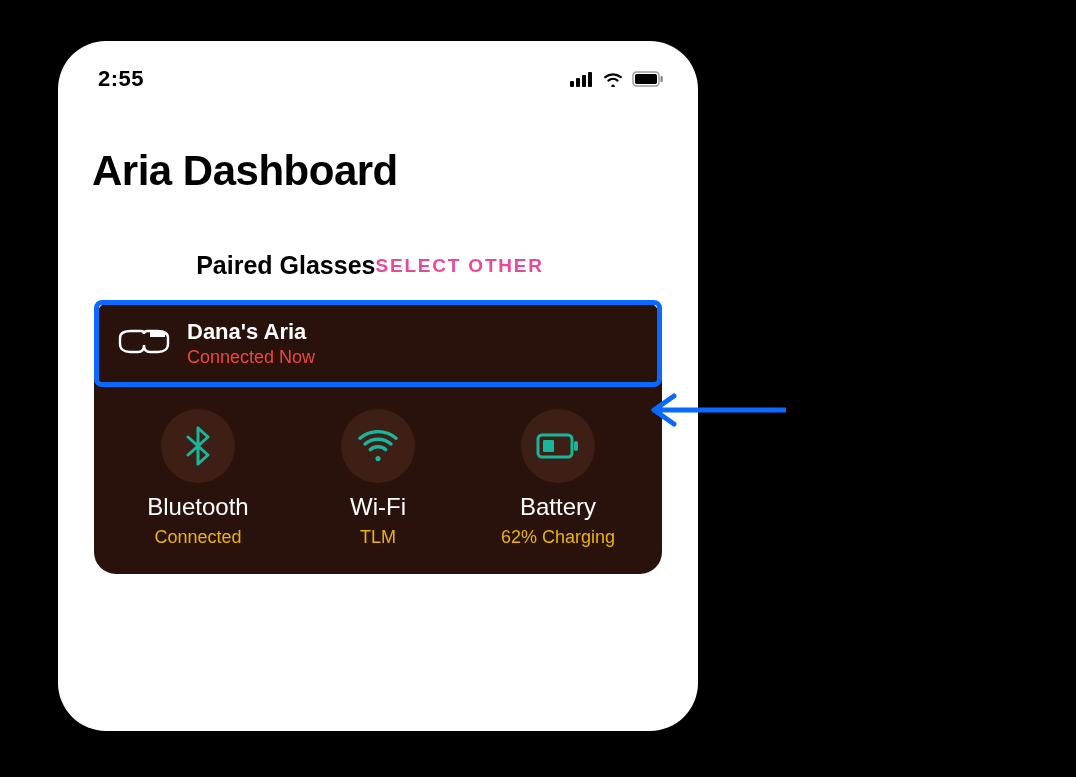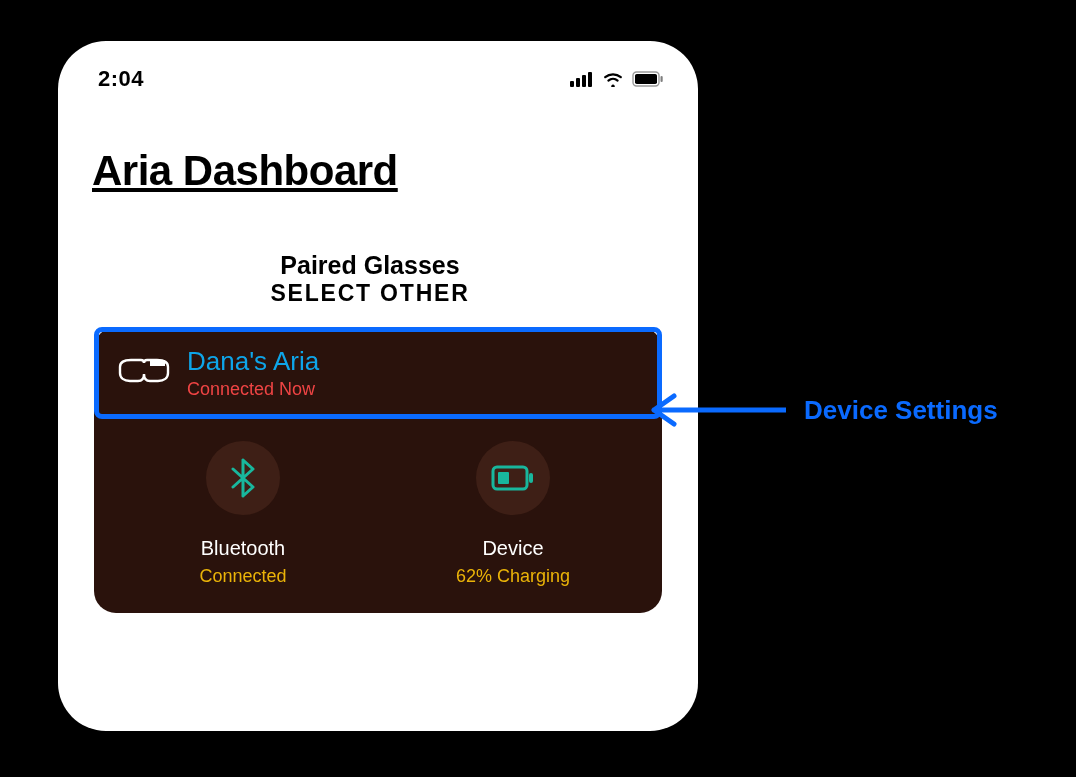--- a/index.html
+++ b/index.html
@@ -26,36 +26,34 @@
     }
     .status-time { font-size: 22px; font-weight: 600; letter-spacing: 0.5px; }
     .status-right { display: flex; align-items: center; gap: 8px; }
     .status-right svg { display: block; }
     
     .page-title {
       font-size: 42px;
       font-weight: 700;
       padding: 48px 34px 0 34px;
       letter-spacing: -0.5px;
-      text-decoration: underline;
     }
     
     .section-header {
       display: flex;
       justify-content: center;
       align-items: center;
       padding: 56px 44px 0 28px;
-      flex-direction: column;
     }
     .section-label { font-size: 25px; font-weight: 700; }
     .select-other {
-      font-size: 23px;
+      font-size: 19px;
       font-weight: 700;
       letter-spacing: 1.8px;
-      color: #000000;
+      color: #ec4899;
       cursor: pointer;
     }
     
     .device-card {
       margin: 20px 36px 0 36px;
       background: #2a120c;
       border-radius: 22px;
       padding: 0 0 26px 0;
     }
     
@@ -63,21 +61,21 @@
       border: 5px solid #0a6aff;
       border-radius: 8px;
       padding: 14px 22px 14px 18px;
       display: flex;
       align-items: center;
       gap: 16px;
       margin-bottom: 22px;
     }
     .glasses-icon { flex-shrink: 0; }
     .device-info { flex: 1; display: flex; flex-direction: column; gap: 2px; }
-    .device-name { color: #0ea5e9; font-size: 26px; font-weight: 400; }
+    .device-name { color: #ffffff; font-size: 22px; font-weight: 700; }
     .device-status { color: #ef4444; font-size: 18px; font-weight: 400; }
     
     .status-tiles {
       display: flex;
       justify-content: space-around;
       padding: 0 14px;
     }
     .tile {
       display: flex;
       flex-direction: column;
@@ -87,21 +85,21 @@
     }
     .tile-circle {
       width: 74px;
       height: 74px;
       border-radius: 50%;
       background: #3e1f16;
       display: flex;
       align-items: center;
       justify-content: center;
     }
-    .tile-label { color: #fff; font-size: 20px; margin-top: 12px; }
+    .tile-label { color: #fff; font-size: 24px; }
     .tile-value { color: #eab308; font-size: 18px; margin-top: -4px; }
     
     .annotation {
       position: absolute;
       left: 640px;
       top: 380px;
       display: flex;
       align-items: center;
       pointer-events: none;
     }
@@ -113,21 +111,21 @@
       margin-left: 14px;
       white-space: nowrap;
     }
   </style>
 </head>
 <body>
 
 <div class="phone-frame">
 
   <div class="status-bar">
-    <span class="status-time">2:04</span>
+    <span class="status-time">2:55</span>
     <div class="status-right">
       <span>
         <svg width="24" height="16" viewBox="0 0 24 16">
           <rect x="0" y="10" width="4" height="6" rx="1" fill="#000"></rect>
           <rect x="6" y="7" width="4" height="9" rx="1" fill="#000"></rect>
           <rect x="12" y="4" width="4" height="12" rx="1" fill="#000"></rect>
           <rect x="18" y="1" width="4" height="15" rx="1" fill="#000"></rect>
         </svg>
       </span>
       <span>
@@ -174,36 +172,47 @@
       <div class="tile">
         <div class="tile-circle">
           <svg width="28" height="40" viewBox="0 0 28 40">
             <path d="M14 2 L14 38 M14 2 L24 11 L14 20 M14 20 L24 29 L14 38 M4 11 L14 20 M4 29 L14 20" stroke="#18b79d" stroke-width="3" fill="none" stroke-linejoin="round" stroke-linecap="round"></path>
           </svg>
         </div>
         <div class="tile-label">Bluetooth</div>
         <div class="tile-value">Connected</div>
       </div>
 
+      <div class="tile">
+        <div class="tile-circle">
+          <svg width="40" height="32" viewBox="0 0 40 32">
+            <path d="M20 26 a2.6 2.6 0 1 0 0.001 0 Z" fill="#18b79d"></path>
+            <path d="M12.3 19.6 a12 12 0 0 1 15.4 0" stroke="#18b79d" stroke-width="3.4" fill="none" stroke-linecap="round"></path>
+            <path d="M7 14 a20 20 0 0 1 26 0" stroke="#18b79d" stroke-width="3.4" fill="none" stroke-linecap="round"></path>
+            <path d="M2 8.2 a28 28 0 0 1 36 0" stroke="#18b79d" stroke-width="3.4" fill="none" stroke-linecap="round"></path>
+          </svg>
+        </div>
+        <div class="tile-label">Wi-Fi</div>
+        <div class="tile-value">TLM</div>
+      </div>
 
       <div class="tile">
         <div class="tile-circle">
           <svg width="44" height="26" viewBox="0 0 44 26">
             <rect x="2" y="2" width="34" height="22" rx="4" stroke="#18b79d" stroke-width="3" fill="none"></rect>
             <rect x="7" y="7" width="11" height="12" rx="1" fill="#18b79d"></rect>
             <rect x="38" y="8" width="4" height="10" rx="2" fill="#18b79d"></rect>
           </svg>
         </div>
-        <div class="tile-label">Device</div>
+        <div class="tile-label">Battery</div>
         <div class="tile-value">62% Charging</div>
       </div>
 
     </div>
   </div>
 </div>
 
 <div class="annotation">
   <svg class="annotation-arrow" width="150" height="60" viewBox="0 0 150 60">
     <line x1="14" y1="30" x2="146" y2="30" stroke="#0a6aff" stroke-width="5"></line>
     <path d="M14 30 L34 16 M14 30 L34 44" stroke="#0a6aff" stroke-width="5" fill="none" stroke-linecap="round"></path>
   </svg>
-  <span class="annotation-label">Device Settings</span>
 </div>
 
 </body></html>

